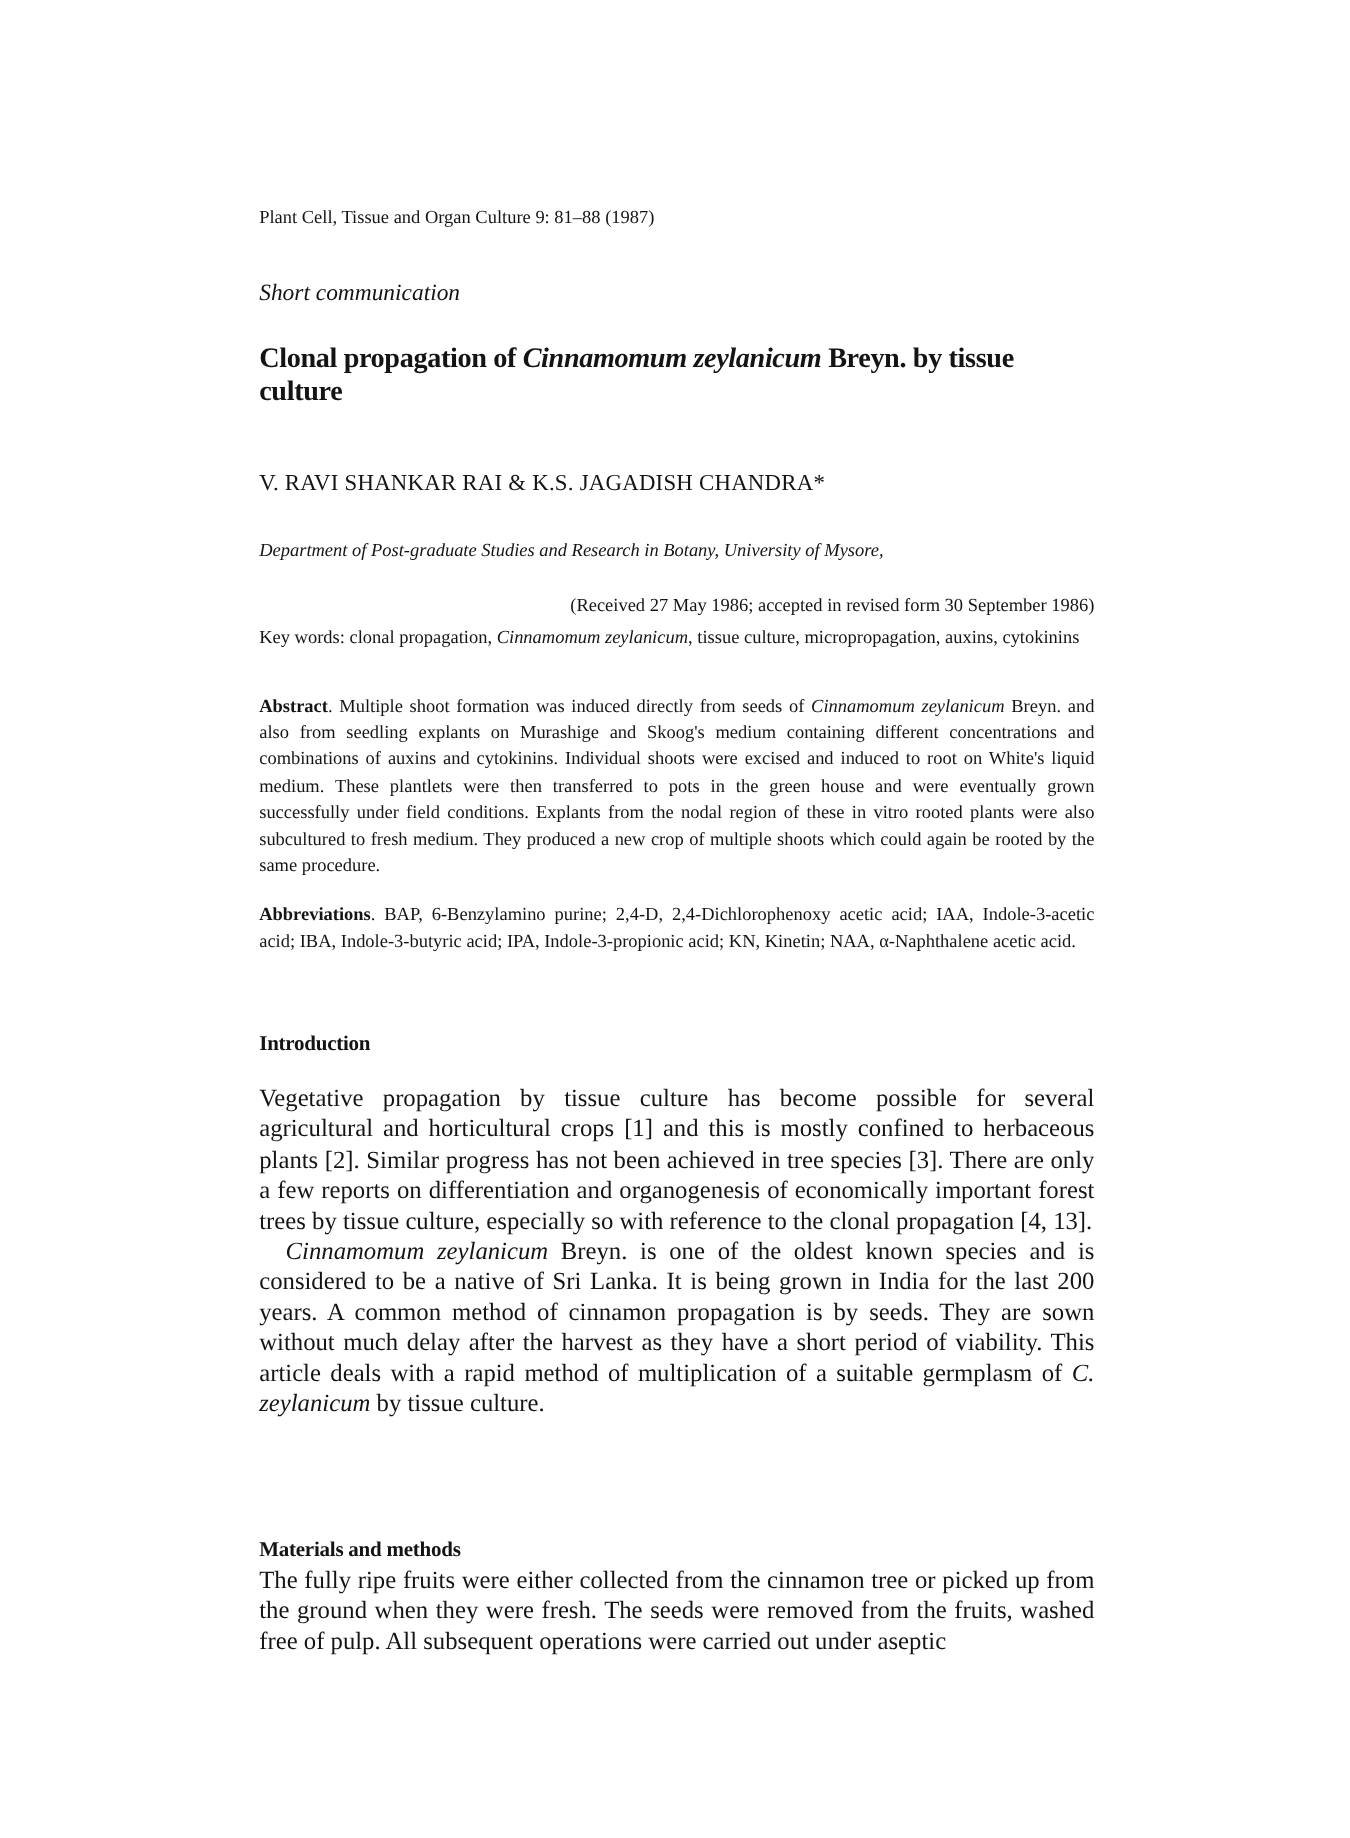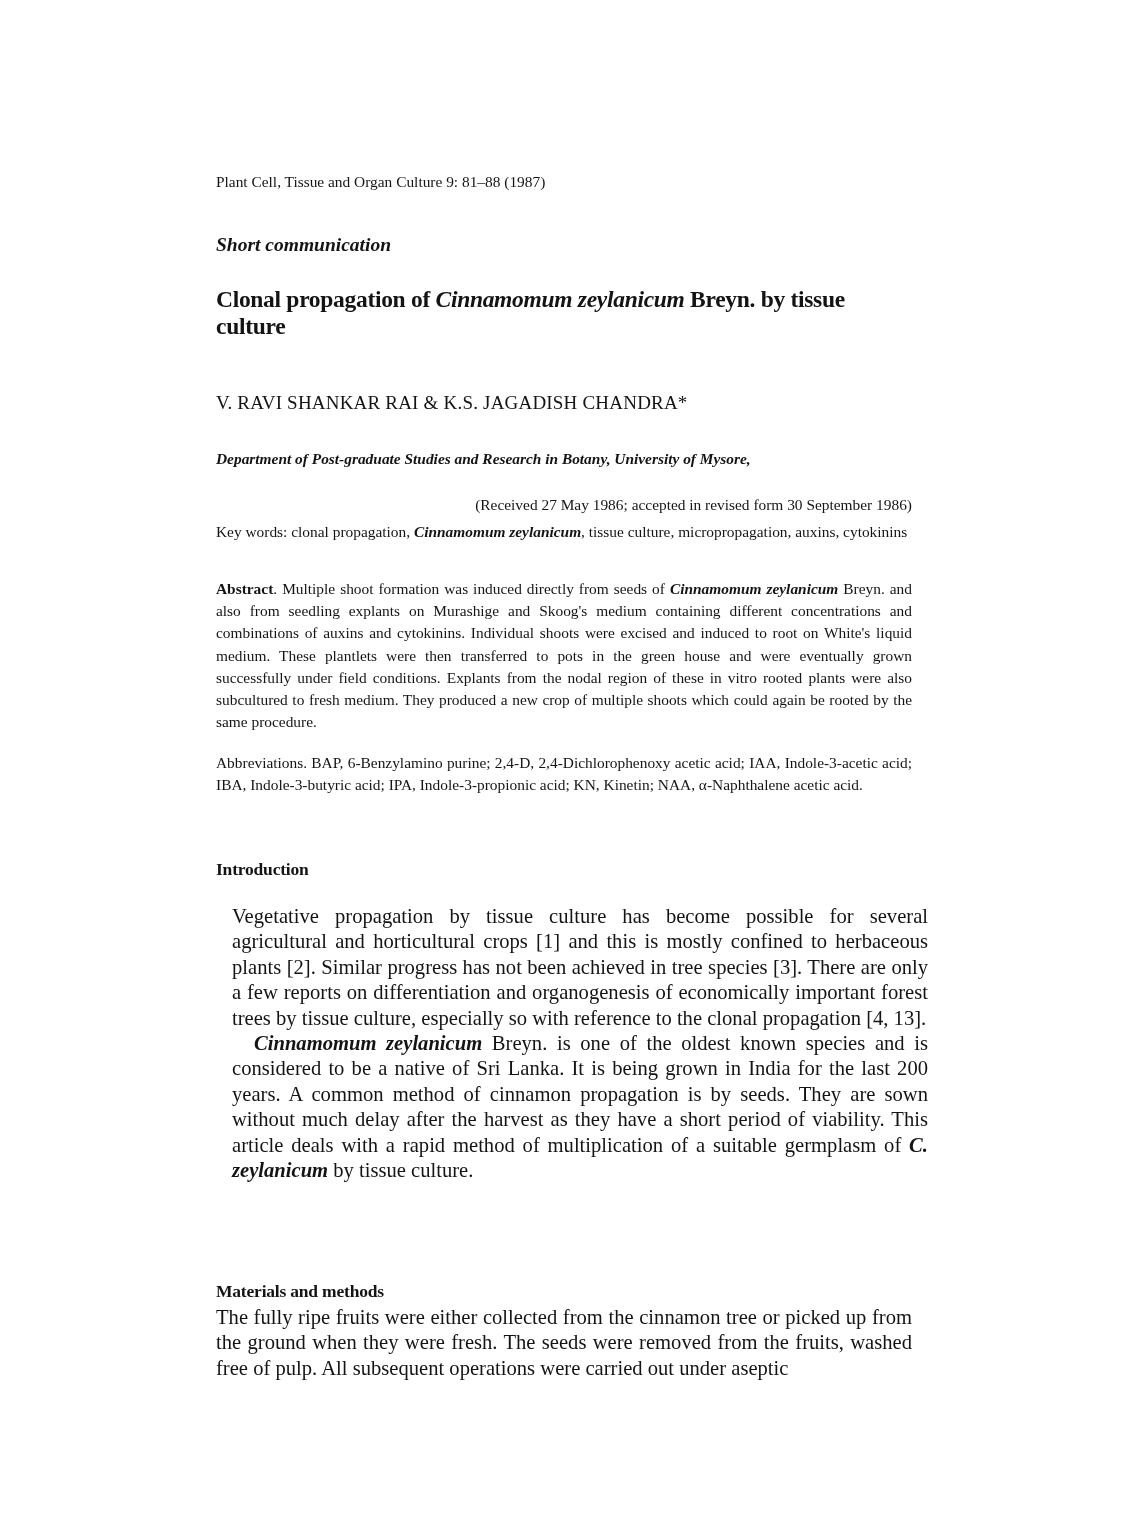--- a/index.html
+++ b/index.html
@@ -5,21 +5,21 @@
   html, body { margin: 0; padding: 0; background: #ffffff; }
   body { width: 1125px; height: 1532px; position: relative; overflow: hidden; color: #141414; font-family: "Liberation Serif", serif; }
   .page { position: absolute; left: 216px; top: 0; width: 696px; }
   .abs { position: absolute; left: 0; width: 696px; }
   .small { font-size: 15.4px; line-height: 20px; }
   .small-just { font-size: 15.4px; line-height: 22.2px; text-align: justify; }
   .body-text { font-size: 20.6px; line-height: 25.4px; text-align: justify; }
   .heading { font-weight: bold; font-size: 17.5px; line-height: 22px; letter-spacing: -0.2px; }
   .title { font-weight: bold; font-size: 23.5px; line-height: 27px; letter-spacing: -0.3px; }
   .authors { font-size: 19px; line-height: 22px; letter-spacing: 0.2px; }
-  .italic { font-style: italic; font-weight: bold; }
+  .italic { font-style: italic; }
   .indent { text-indent: 22px; }
   p { margin: 0; }
 </style>
 </head>
 <body>
 
 <div class="page">
 
   <div class="abs small" style="top:172px;">
     <div>Plant Cell, Tissue and Organ Culture 9: 81–88 (1987)</div>
@@ -41,26 +41,26 @@
 
   <div class="abs small-just" style="top:522px; line-height:20.5px;">
     <span>Key words: clonal propagation, </span><span class="italic">Cinnamomum zeylanicum</span><span>, tissue culture, micropropagation, auxins, cytokinins</span>
   </div>
 
   <div class="abs small-just" style="top:578px;">
     <span style="font-weight:bold;">Abstract</span><span>. Multiple shoot formation was induced directly from seeds of </span><span class="italic">Cinnamomum zeylanicum</span><span> Breyn. and also from seedling explants on Murashige and Skoog's medium containing different concentrations and combinations of auxins and cytokinins. Individual shoots were excised and induced to root on White's liquid medium. These plantlets were then transferred to pots in the green house and were eventually grown successfully under field conditions. Explants from the nodal region of these in vitro rooted plants were also subcultured to fresh medium. They produced a new crop of multiple shoots which could again be rooted by the same procedure.</span>
   </div>
 
   <div class="abs small-just" style="top:752px;">
-    <span style="font-weight:normal;">Abbreviations</span><span>. BAP, 6-Benzylamino purine; 2,4-D, 2,4-Dichlorophenoxy acetic acid; IAA, Indole-3-acetic acid; IBA, Indole-3-butyric acid; IPA, Indole-3-propionic acid; KN, Kinetin; NAA, α-Naphthalene acetic acid.</span>
+    <span style="font-weight:bold;">Abbreviations</span><span>. BAP, 6-Benzylamino purine; 2,4-D, 2,4-Dichlorophenoxy acetic acid; IAA, Indole-3-acetic acid; IBA, Indole-3-butyric acid; IPA, Indole-3-propionic acid; KN, Kinetin; NAA, α-Naphthalene acetic acid.</span>
   </div>
 
   <div class="abs heading" style="top:858px;">Introduction</div>
 
-  <div class="abs body-text" style="top:904px;margin-left:16px;">
+  <div class="abs body-text" style="top:904px;">
     <p>Vegetative propagation by tissue culture has become possible for several agricultural and horticultural crops [1] and this is mostly confined to herbaceous plants [2]. Similar progress has not been achieved in tree species [3]. There are only a few reports on differentiation and organogenesis of economically important forest trees by tissue culture, especially so with reference to the clonal propagation [4, 13].</p>
     <p class="indent"><span class="italic">Cinnamomum zeylanicum</span><span> Breyn. is one of the oldest known species and is considered to be a native of Sri Lanka. It is being grown in India for the last 200 years. A common method of cinnamon propagation is by seeds. They are sown without much delay after the harvest as they have a short period of viability. This article deals with a rapid method of multiplication of a suitable germplasm of </span><span class="italic">C. zeylanicum</span><span> by tissue culture.</span></p>
   </div>
 
   <div class="abs heading" style="top:1280px;">Materials and methods</div>
 
   <div class="abs body-text" style="top:1305px;">
     <p>The fully ripe fruits were either collected from the cinnamon tree or picked up from the ground when they were fresh. The seeds were removed from the fruits, washed free of pulp. All subsequent operations were carried out under aseptic</p>
   </div>
 

